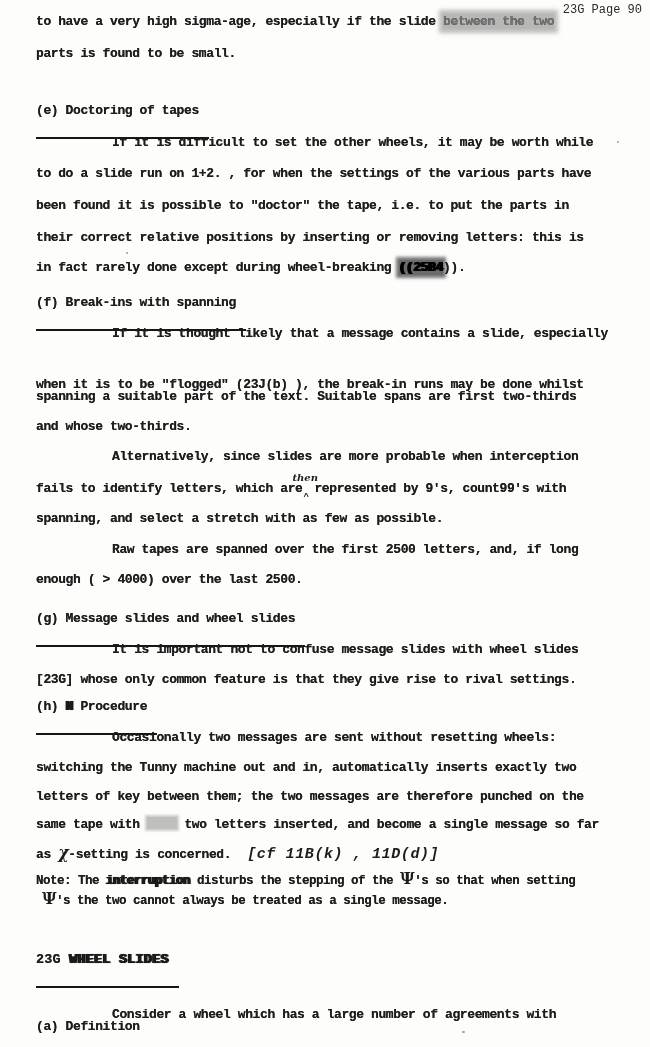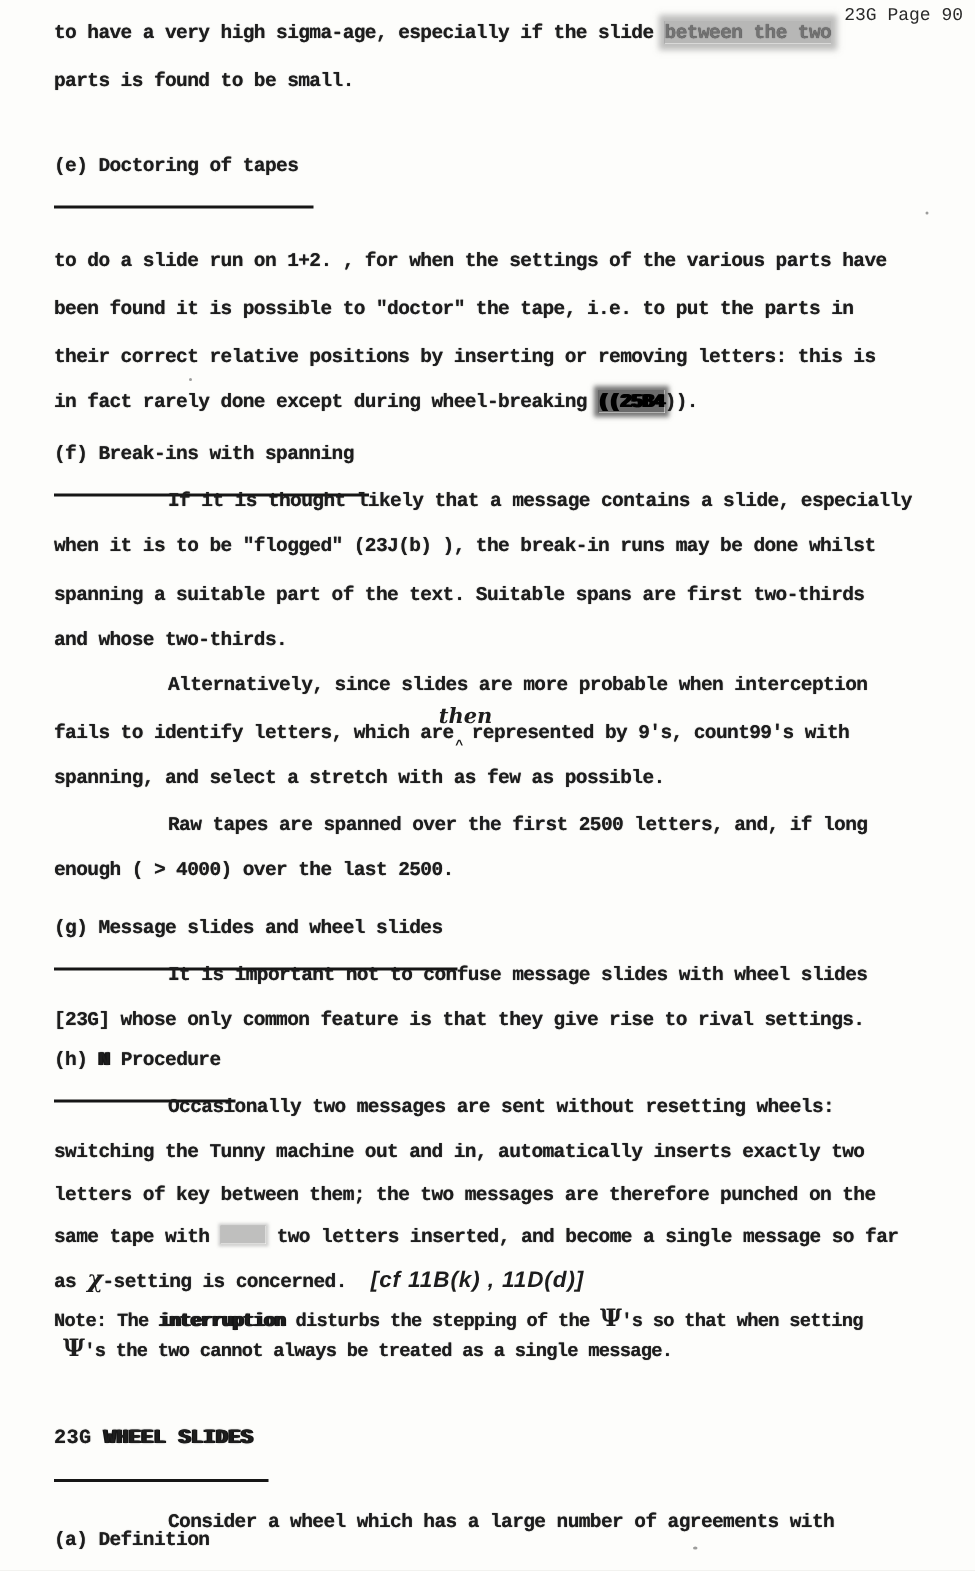--- a/index.html
+++ b/index.html
@@ -70,39 +70,39 @@
     text-shadow:none;
   }
   .psi{
     font-family:"DejaVu Serif",serif;
     font-size:16px;
     font-weight:bold;
     font-style:normal;
     text-shadow:none;
   }
   .hand{
-    font-family:Liberation Sans, sans-serif;
+    font-family:Liberation Mono, monospace;
     font-style:italic;
     font-weight:bold;
     font-size:15px;
     letter-spacing:0.6px;
     margin-left:16px;
     text-shadow:none;
   }
   .ins{
     position:relative;
     display:inline-block;
     width:12px;
     height:10px;
   }
   .ins-word{
     position:absolute;left:-10px;top:-12px;
     font-family:"DejaVu Serif",serif;
     font-style:italic;font-weight:bold;
-    font-size:14px;letter-spacing:0;
+    font-size:10px;letter-spacing:0;
     text-shadow:none;
   }
   .ins-caret{
     position:absolute;left:1px;top:7px;
     font-size:9px;text-shadow:none;
   }
   .note{
     font-size:12.5px;
     letter-spacing:-0.5px;
   }
@@ -112,28 +112,29 @@
 <body>
 
 <div class="page">
 
   <div class="pagehdr">23G Page 90</div>
 
   <div class="tl margin" style="top:14px"><span>to have a very high sigma-age,  especially if the slide </span><span class="sm1">between the two</span></div>
   <div class="tl margin" style="top:46px">parts is found to be small.</div>
 
   <div class="tl margin" style="top:103px"><span class="uh">(e) Doctoring of tapes</span></div>
+  <div class="tl indent" style="top:135px">If it is difficult to set the other wheels, it may be worth while</div>
   <div class="tl margin" style="top:166px">to do a slide run on 1+2. , for when the settings of the various parts have</div>
   <div class="tl margin" style="top:198px">been found it is possible to "doctor"  the tape, i.e. to put the parts in</div>
   <div class="tl margin" style="top:230px">their correct relative positions by inserting or removing letters: this is</div>
   <div class="tl margin" style="top:260px"><span>in fact rarely done except during wheel-breaking  </span><span class="sm2">((25B4</span><span>)).</span></div>
 
   <div class="tl margin" style="top:295px"><span class="uh">(f) Break-ins with spanning</span></div>
   <div class="tl indent" style="top:326px">If it is thought likely that a message contains a slide, especially</div>
-  <div class="tl margin" style="top:356px">when it is to be "flogged" (23J(b) ), the break-in runs may be done whilst</div>
+  <div class="tl margin" style="top:377px">when it is to be "flogged" (23J(b) ), the break-in runs may be done whilst</div>
   <div class="tl margin" style="top:389px">spanning a suitable part of the text.  Suitable spans are first two-thirds</div>
   <div class="tl margin" style="top:419px">and whose two-thirds.</div>
 
   <div class="tl indent" style="top:449px">Alternatively, since slides are more probable when interception</div>
   <div class="tl margin" style="top:481px"><span>fails to identify letters, which are</span><span class="ins"><span class="ins-word">then</span><span class="ins-caret">^</span></span><span>represented by 9's, count99's with</span></div>
   <div class="tl margin" style="top:511px">spanning, and select a stretch with as few as possible.</div>
 
   <div class="tl indent" style="top:542px">Raw tapes are spanned over the first 2500 letters, and, if long</div>
   <div class="tl margin" style="top:572px">enough ( &gt; 4000) over the last 2500.</div>
 

